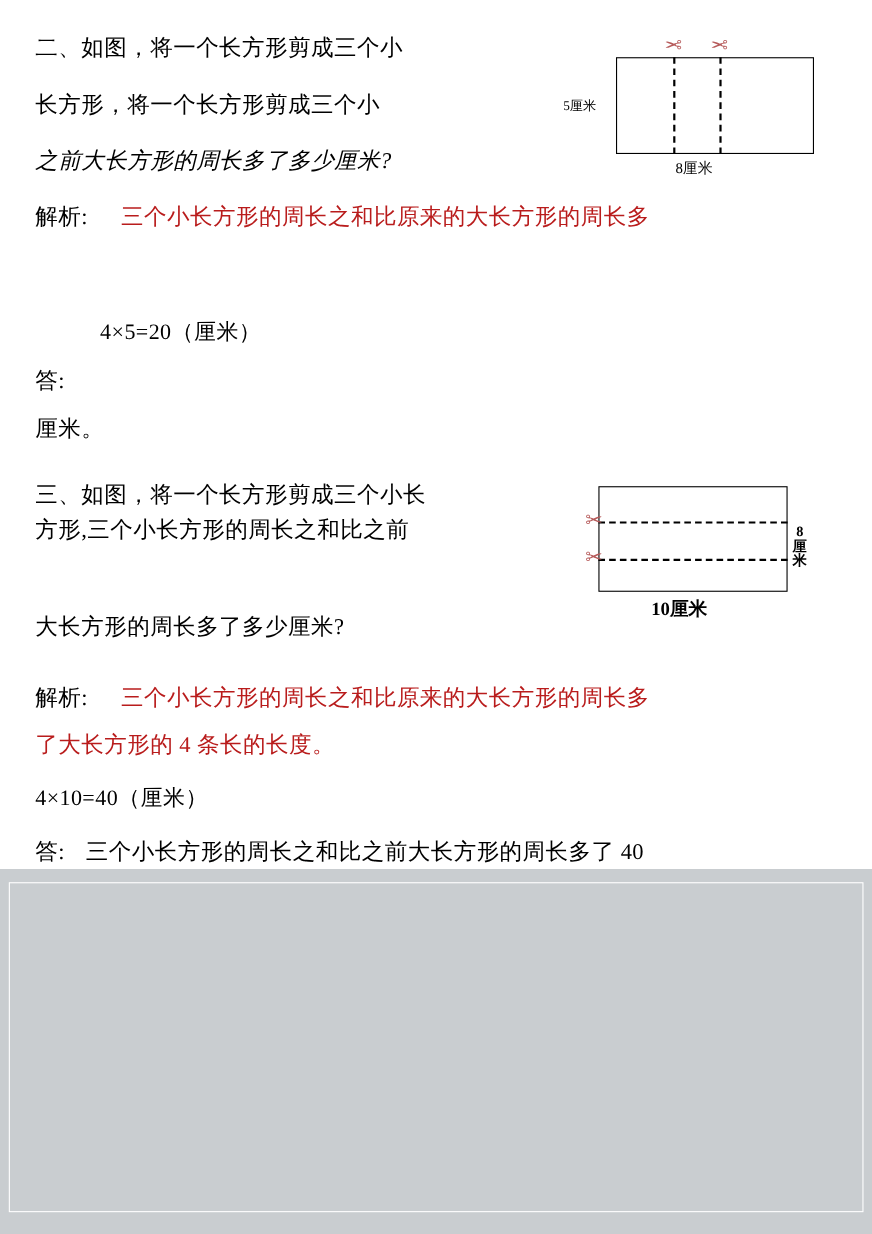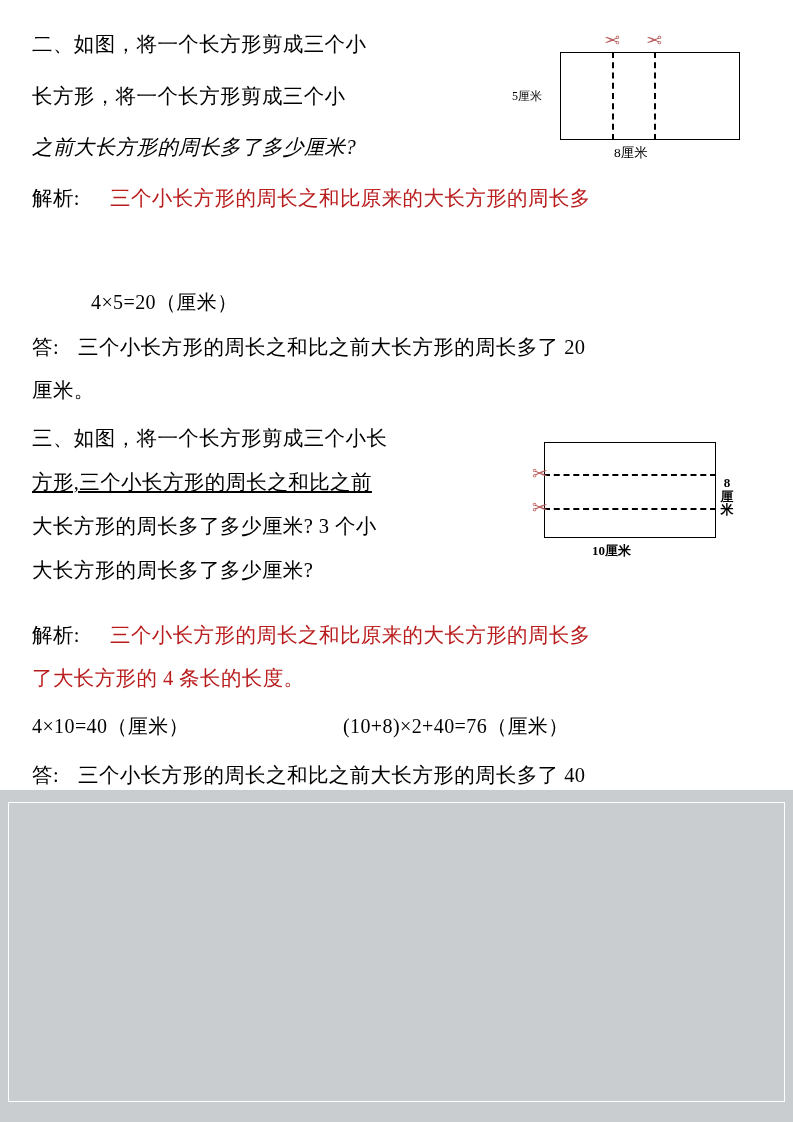--- a/index.html
+++ b/index.html
@@ -143,21 +143,21 @@
     font-size: 13px;
     width: 14px;
     line-height: 1.05;
     text-align: center;
     font-weight: bold;
   }
   .fig2 .lbl-bottom {
     position: absolute;
     left: 72px;
     top: 114px;
-    font-size: 13px;
+    font-size: 17px;
     font-weight: bold;
   }
   .fig2 .sc1 { left: 12px; top: 36px; }
   .fig2 .sc2 { left: 12px; top: 70px; }
 </style>
 </head>
 <body>
 
 <div class="page">
 
@@ -176,44 +176,41 @@
       <div class="lbl-left">5厘米</div>
       <div class="lbl-bottom">8厘米</div>
     </div>
 
     <div class="tline" style="left:32px; top:188px;">解析:</div>
     <div class="tline blue" style="left:110px; top:188px;">三个小长方形的周长之和比原来的大长方形的周长多</div>
 
     <div class="tline math" style="left:48px; top:292px;margin-left:43px;">4×5=20（厘米）</div>
 
     <div class="tline" style="left:32px; top:337px;">答:</div>
-    <div class="tline" style="left:78px; top:337px;">三个小长方形的周长之和比之前大长方形的周长多了 20</div>
     <div class="tline" style="left:32px; top:380px;">厘米。</div>
 
-    <div class="tline" style="left:32px; top:428px;">三、如图，将一个长方形剪成三个小长</div>
-    <div class="tline" style="left:32px; top:472px;text-decoration:underline;">方形,三个小长方形的周长之和比之前</div>
-    <div class="tline" style="left:32px; top:516px;">大长方形的周长多了多少厘米? 3 个小</div>
+    <div class="tline" style="left:32px; top:440px;">三、如图，将一个长方形剪成三个小长</div>
+    <div class="tline" style="left:32px; top:472px;">方形,三个小长方形的周长之和比之前</div>
     <div class="tline" style="left:32px; top:560px;">大长方形的周长多了多少厘米?</div>
 
     <div class="fig2">
       <div class="rect"></div>
       <div class="dash dashA"></div>
       <div class="dash dashB"></div>
       <div class="scissors sc1">✂</div>
       <div class="scissors sc2">✂</div>
       <div class="lbl-right">8厘米</div>
       <div class="lbl-bottom">10厘米</div>
     </div>
 
     <div class="tline" style="left:32px; top:625px;">解析:</div>
     <div class="tline blue" style="left:110px; top:625px;">三个小长方形的周长之和比原来的大长方形的周长多</div>
     <div class="tline blue" style="left:32px; top:668px;text-align:right;">了大长方形的 4 条长的长度。</div>
 
     <div class="tline math" style="left:32px; top:716px;text-align:center;">4×10=40（厘米）</div>
-    <div class="tline math" style="left:343px; top:716px;">(10+8)×2+40=76（厘米）</div>
 
     <div class="tline" style="left:32px; top:765px;">答:</div>
     <div class="tline" style="left:78px; top:765px;">三个小长方形的周长之和比之前大长方形的周长多了 40</div>
 
   </div>
 
   <div class="grey-area">
     <div class="white-box"></div>
   </div>
 

